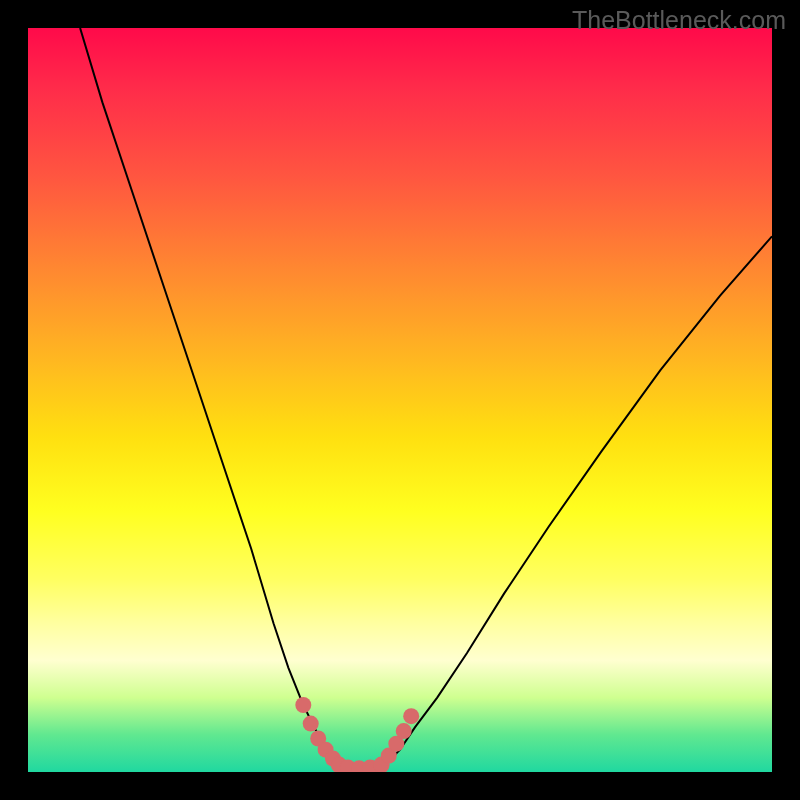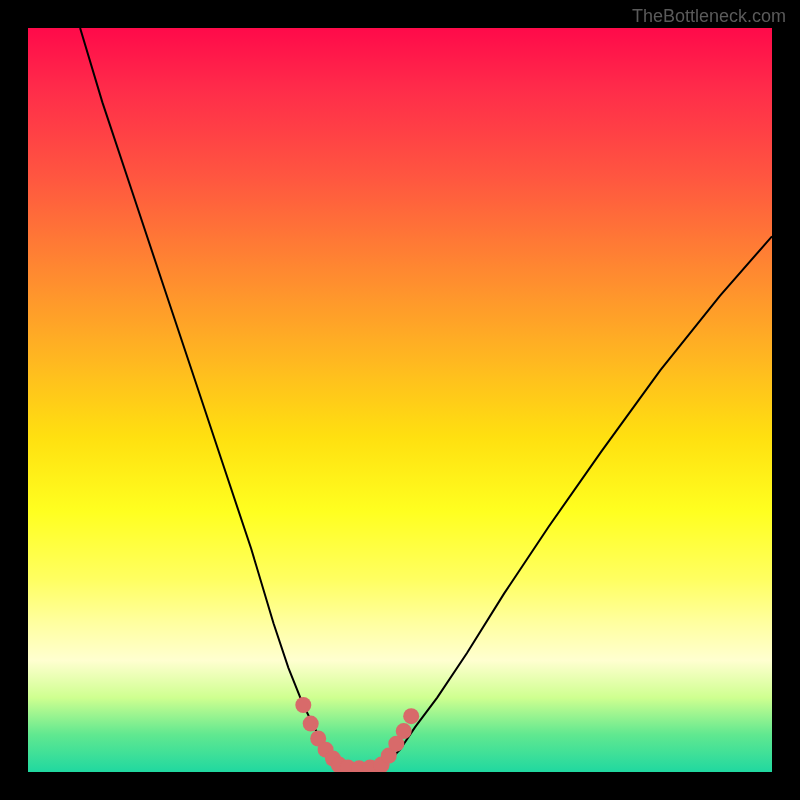--- a/index.html
+++ b/index.html
@@ -9,21 +9,21 @@
     background: #000;
     position: relative;
     overflow: hidden;
     font-family: Arial, sans-serif;
   }
   .watermark {
     position: absolute;
     top: 6px;
     right: 14px;
     color: #5a5a5a;
-    font-size: 18px;
+    font-size: 25px;
     z-index: 10;
   }
   .plot-area {
     position: absolute;
     left: 28px;
     top: 28px;
     width: 744px;
     height: 744px;
   }
   .gradient {

